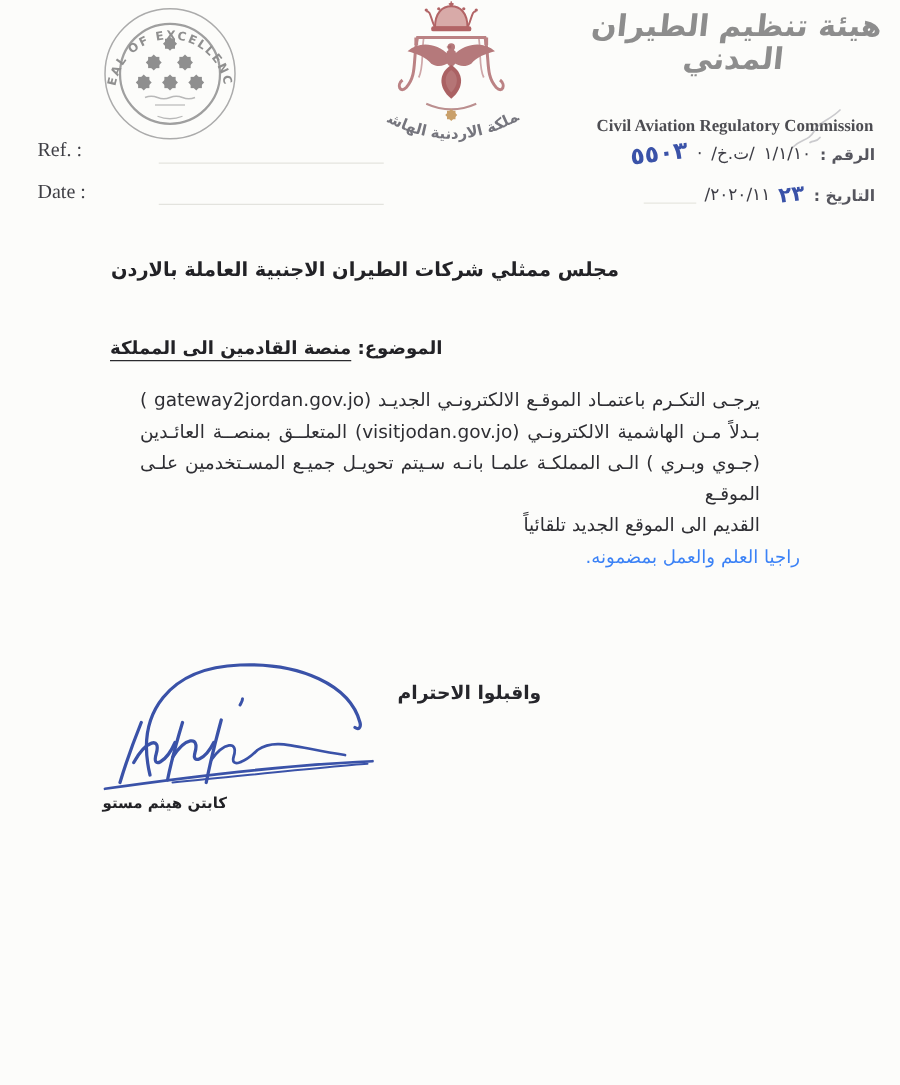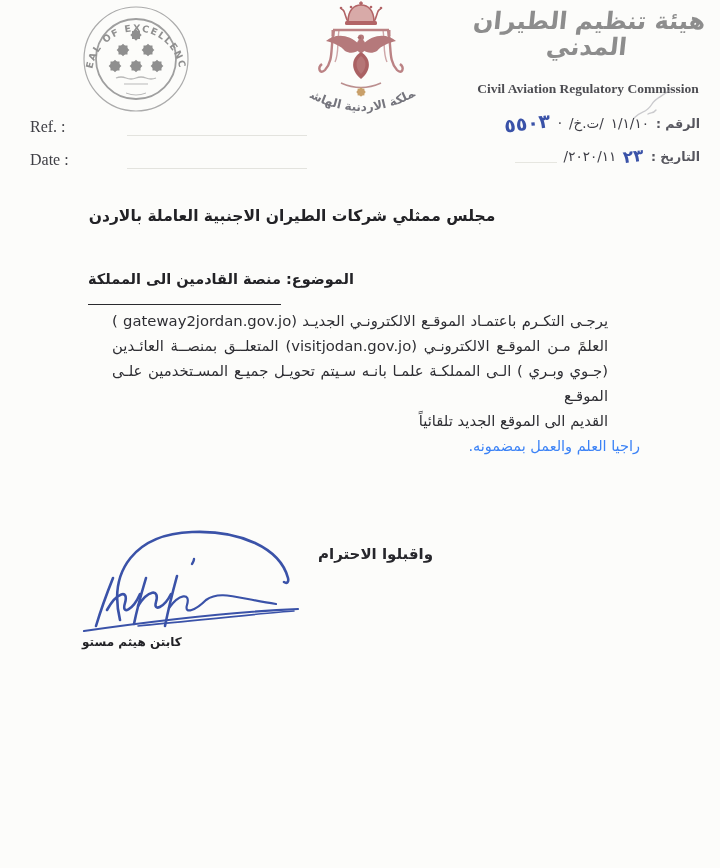--- a/index.html
+++ b/index.html
@@ -14,30 +14,30 @@
   
   .seal{position:absolute;left:80px;top:4px;}
   .emblem{position:absolute;left:293px;top:0px;}
   .authority{position:absolute;right:14px;top:8px;width:236px;text-align:center;}
   .authority .ar{
     font-size:24px;font-weight:bold;color:#8d8d8d;
     transform:skewX(-6deg);letter-spacing:0px;line-height:1.1;
     direction:rtl;
   }
   .authority .en{
-    margin-top:20px;
+    margin-top:32px;
     font-family:"Liberation Serif","DejaVu Serif",serif;
     font-weight:bold;font-size:13.5px;color:#4d4d52;
   }
   .corner-scribble{position:absolute;right:44px;top:84px;opacity:.5;}
   
   .ref-left{position:absolute;left:30px;top:112px;
     font-family:"Liberation Serif","DejaVu Serif",serif;
     font-size:16px;color:#3f3f45;}
-  .ref-left .row{display:flex;align-items:flex-end;height:24px;margin-bottom:9px;gap:35px;}
+  .ref-left .row{display:flex;height:24px;margin-bottom:9px;gap:35px;}
   .ref-left .lbl{width:62px;}
   .blank-line{display:inline-block;width:180px;border-bottom:1px solid #e3e3de;height:18px;}
   .ref-right{position:absolute;right:20px;top:110px;direction:ltr;}
   .ref-right .row{display:flex;align-items:center;justify-content:flex-end;gap:7px;height:26px;margin-bottom:7px;}
   .ar-label{font-size:12.5px;color:#56565e;direction:rtl;font-weight:bold;}
   .printed{font-size:13.5px;color:#3d3d45;direction:rtl;}
   .hand{
     color:#3a52a8;font-size:19px;font-weight:bold;
     transform:rotate(-7deg);letter-spacing:1px;direction:rtl;
   }
@@ -46,21 +46,21 @@
   
   .recipient{
     position:absolute;top:207px;left:0;width:584px;text-align:center;
     direction:rtl;font-weight:bold;font-size:15.5px;color:#222226;
   }
   .subject{
     position:absolute;top:271px;left:92px;width:262px;
     direction:rtl;font-weight:bold;font-size:14.5px;color:#222226;
     text-align:right;white-space:nowrap;
   }
-  .subject .underlined{border-bottom:1.5px solid #2a2a2e;padding-bottom:17px;}
+  .subject .underlined{border-bottom:1.5px solid #2a2a2e;padding-bottom:1px;}
   .body-text{
     position:absolute;top:308px;left:112px;width:496px;
     direction:rtl;font-size:14.8px;line-height:25px;color:#2e2e33;
   }
   .body-text .jl{text-align:justify;text-align-last:justify;}
   .body-text .rl{text-align:right;}
   .closing{
     position:absolute;top:438px;right:80px;direction:rtl;
     font-size:14.5px;color:#3b82f6;
   }
@@ -203,21 +203,21 @@
   </div>
 
   <div class="recipient">مجلس ممثلي شركات الطيران الاجنبية العاملة بالاردن</div>
 
   <div class="subject">
     <span>الموضوع: </span><span class="underlined">منصة القادمين الى المملكة</span>
   </div>
 
   <div class="body-text">
     <div class="jl">يرجـى التكـرم باعتمـاد الموقـع الالكترونـي الجديـد (gateway2jordan.gov.jo )</div>
-    <div class="jl">العلمً مـن الموقـع الالكترونـي (visitjodan.gov.jo) المتعلــق بمنصــة العائـدين</div>
+    <div class="jl">بـدلاً مـن الهاشمية الالكترونـي (visitjodan.gov.jo) المتعلــق بمنصــة العائـدين</div>
     <div class="jl">(جـوي وبـري ) الـى المملكـة علمـا بانـه سـيتم تحويـل جميـع المسـتخدمين علـى الموقـع</div>
     <div class="rl">القديم الى الموقع الجديد تلقائياً</div>
   </div>
 
   <div class="closing">راجيا العلم والعمل بمضمونه.</div>
 
   <div class="salutation">واقبلوا الاحترام</div>
 
   <svg class="signature" width="222" height="114" viewBox="0 0 222 114">
     <g fill="none" stroke="#3a52a8" stroke-width="2.6" stroke-linecap="round">

